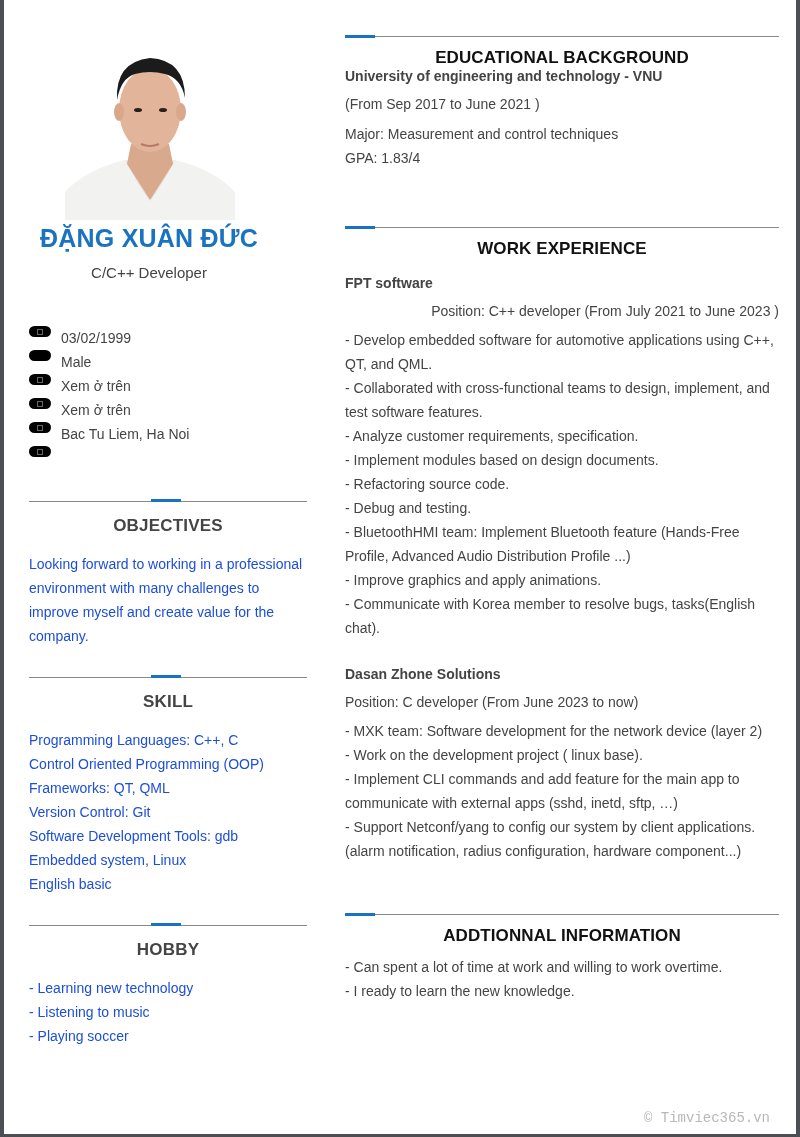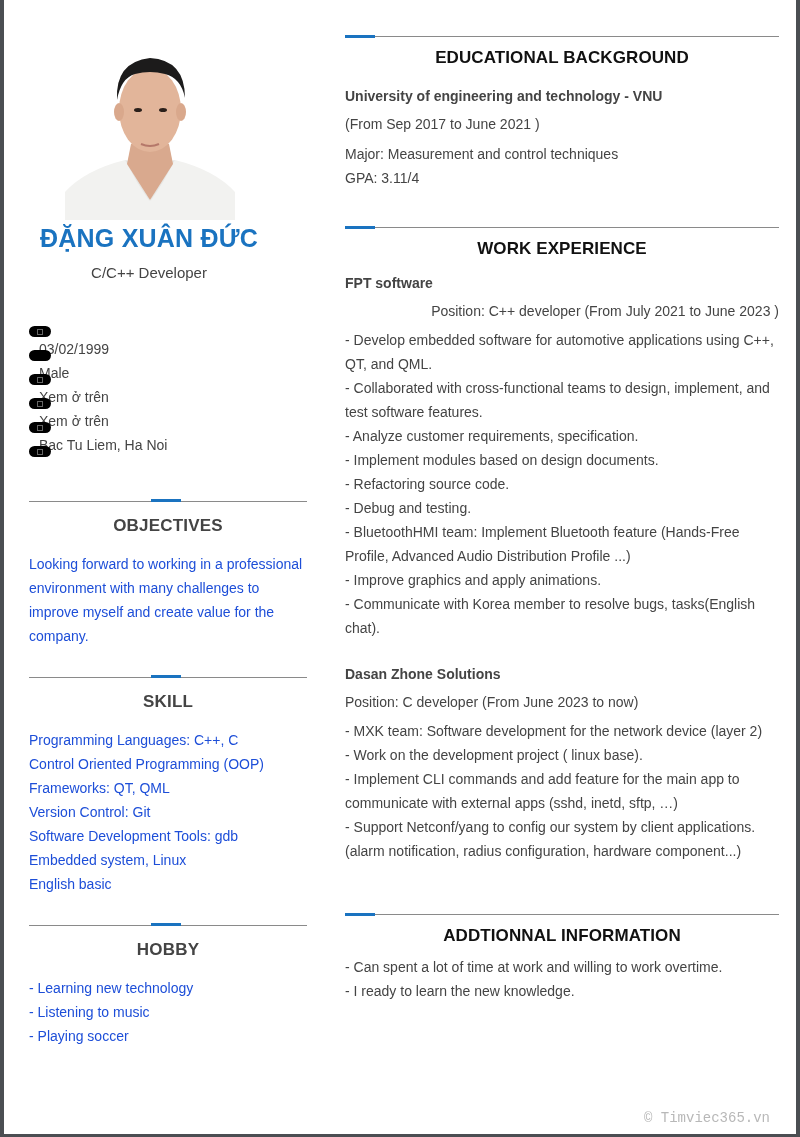--- a/index.html
+++ b/index.html
@@ -16,21 +16,21 @@
     .right { position: absolute; left: 341px; top: 0; width: 434px; }
 
     .photo-wrap { position: absolute; left: 36px; top: 52px; width: 170px; height: 168px; overflow: hidden; }
     .photo-wrap svg { display: block; }
     .name { position: absolute; left: 0; top: 224px; width: 240px; text-align: center;
       font-size: 25px; font-weight: bold; color: #1a73c0; letter-spacing: 0.2px; }
     .title { position: absolute; left: 0; top: 264px; width: 240px; text-align: center;
       font-size: 15px; color: #444; }
 
     .contacts { position: absolute; left: 0; top: 326px; width: 278px; }
-    .contact-row { height: 24px; display: flex; align-items: flex-start; flex-direction: column; }
+    .contact-row { height: 24px; display: flex; align-items: flex-start; }
     .pill { width: 22px; height: 11px; border-radius: 6px; background: #000; margin-top: 0px;
       display: flex; align-items: center; justify-content: center; flex: none; }
     .pill .box { width: 6px; height: 6px; border: 1px solid #666; }
     .contact-text { margin-left: 10px; font-size: 14px; color: #444; line-height: 22px; margin-top: 1px; }
 
     .lsec { position: absolute; left: 0; width: 278px; }
     .lsec .rule { position: relative; height: 1px; background: #8a8a8a; }
     .lsec .rule .accent { position: absolute; left: 122px; top: -2px; width: 30px; height: 3px; background: #1a73c0; }
     .lsec h2 { text-align: center; font-size: 17px; font-weight: bold; color: #444; margin-top: 14px; letter-spacing: 0.2px; }
     .lsec .body { margin-top: 16px; font-size: 14px; line-height: 24px; color: #1d4ed8; }
@@ -148,24 +148,24 @@
       </div>
     </div>
   </div>
 
   <div class="right">
     <div class="rsec" style="top:36px;">
       <div class="rule">
           <span class="accent"></span>
         </div>
       <h2>EDUCATIONAL BACKGROUND</h2>
-      <div class="sub" style="margin-top:20px;">University of engineering and technology - VNU</div>
+      <div class="sub" style="margin-top:0;">University of engineering and technology - VNU</div>
       <div class="line" style="margin-top:8px;">(From Sep 2017 to June 2021 )</div>
       <div class="line" style="margin-top:6px;">Major: Measurement and control techniques</div>
-      <div class="line">GPA: 3.11/4</div>
+      <div class="line">GPA: 1.83/4</div>
     </div>
 
     <div class="rsec" style="top:227px;">
       <div class="rule">
           <span class="accent"></span>
         </div>
       <h2>WORK EXPERIENCE</h2>
       <div class="sub" style="margin-top:16px;">FPT software</div>
       <div class="line" style="margin-top:8px;text-align:right;">Position: C++ developer (From July 2021 to June 2023 )</div>
       <div style="margin-top:5px;">

